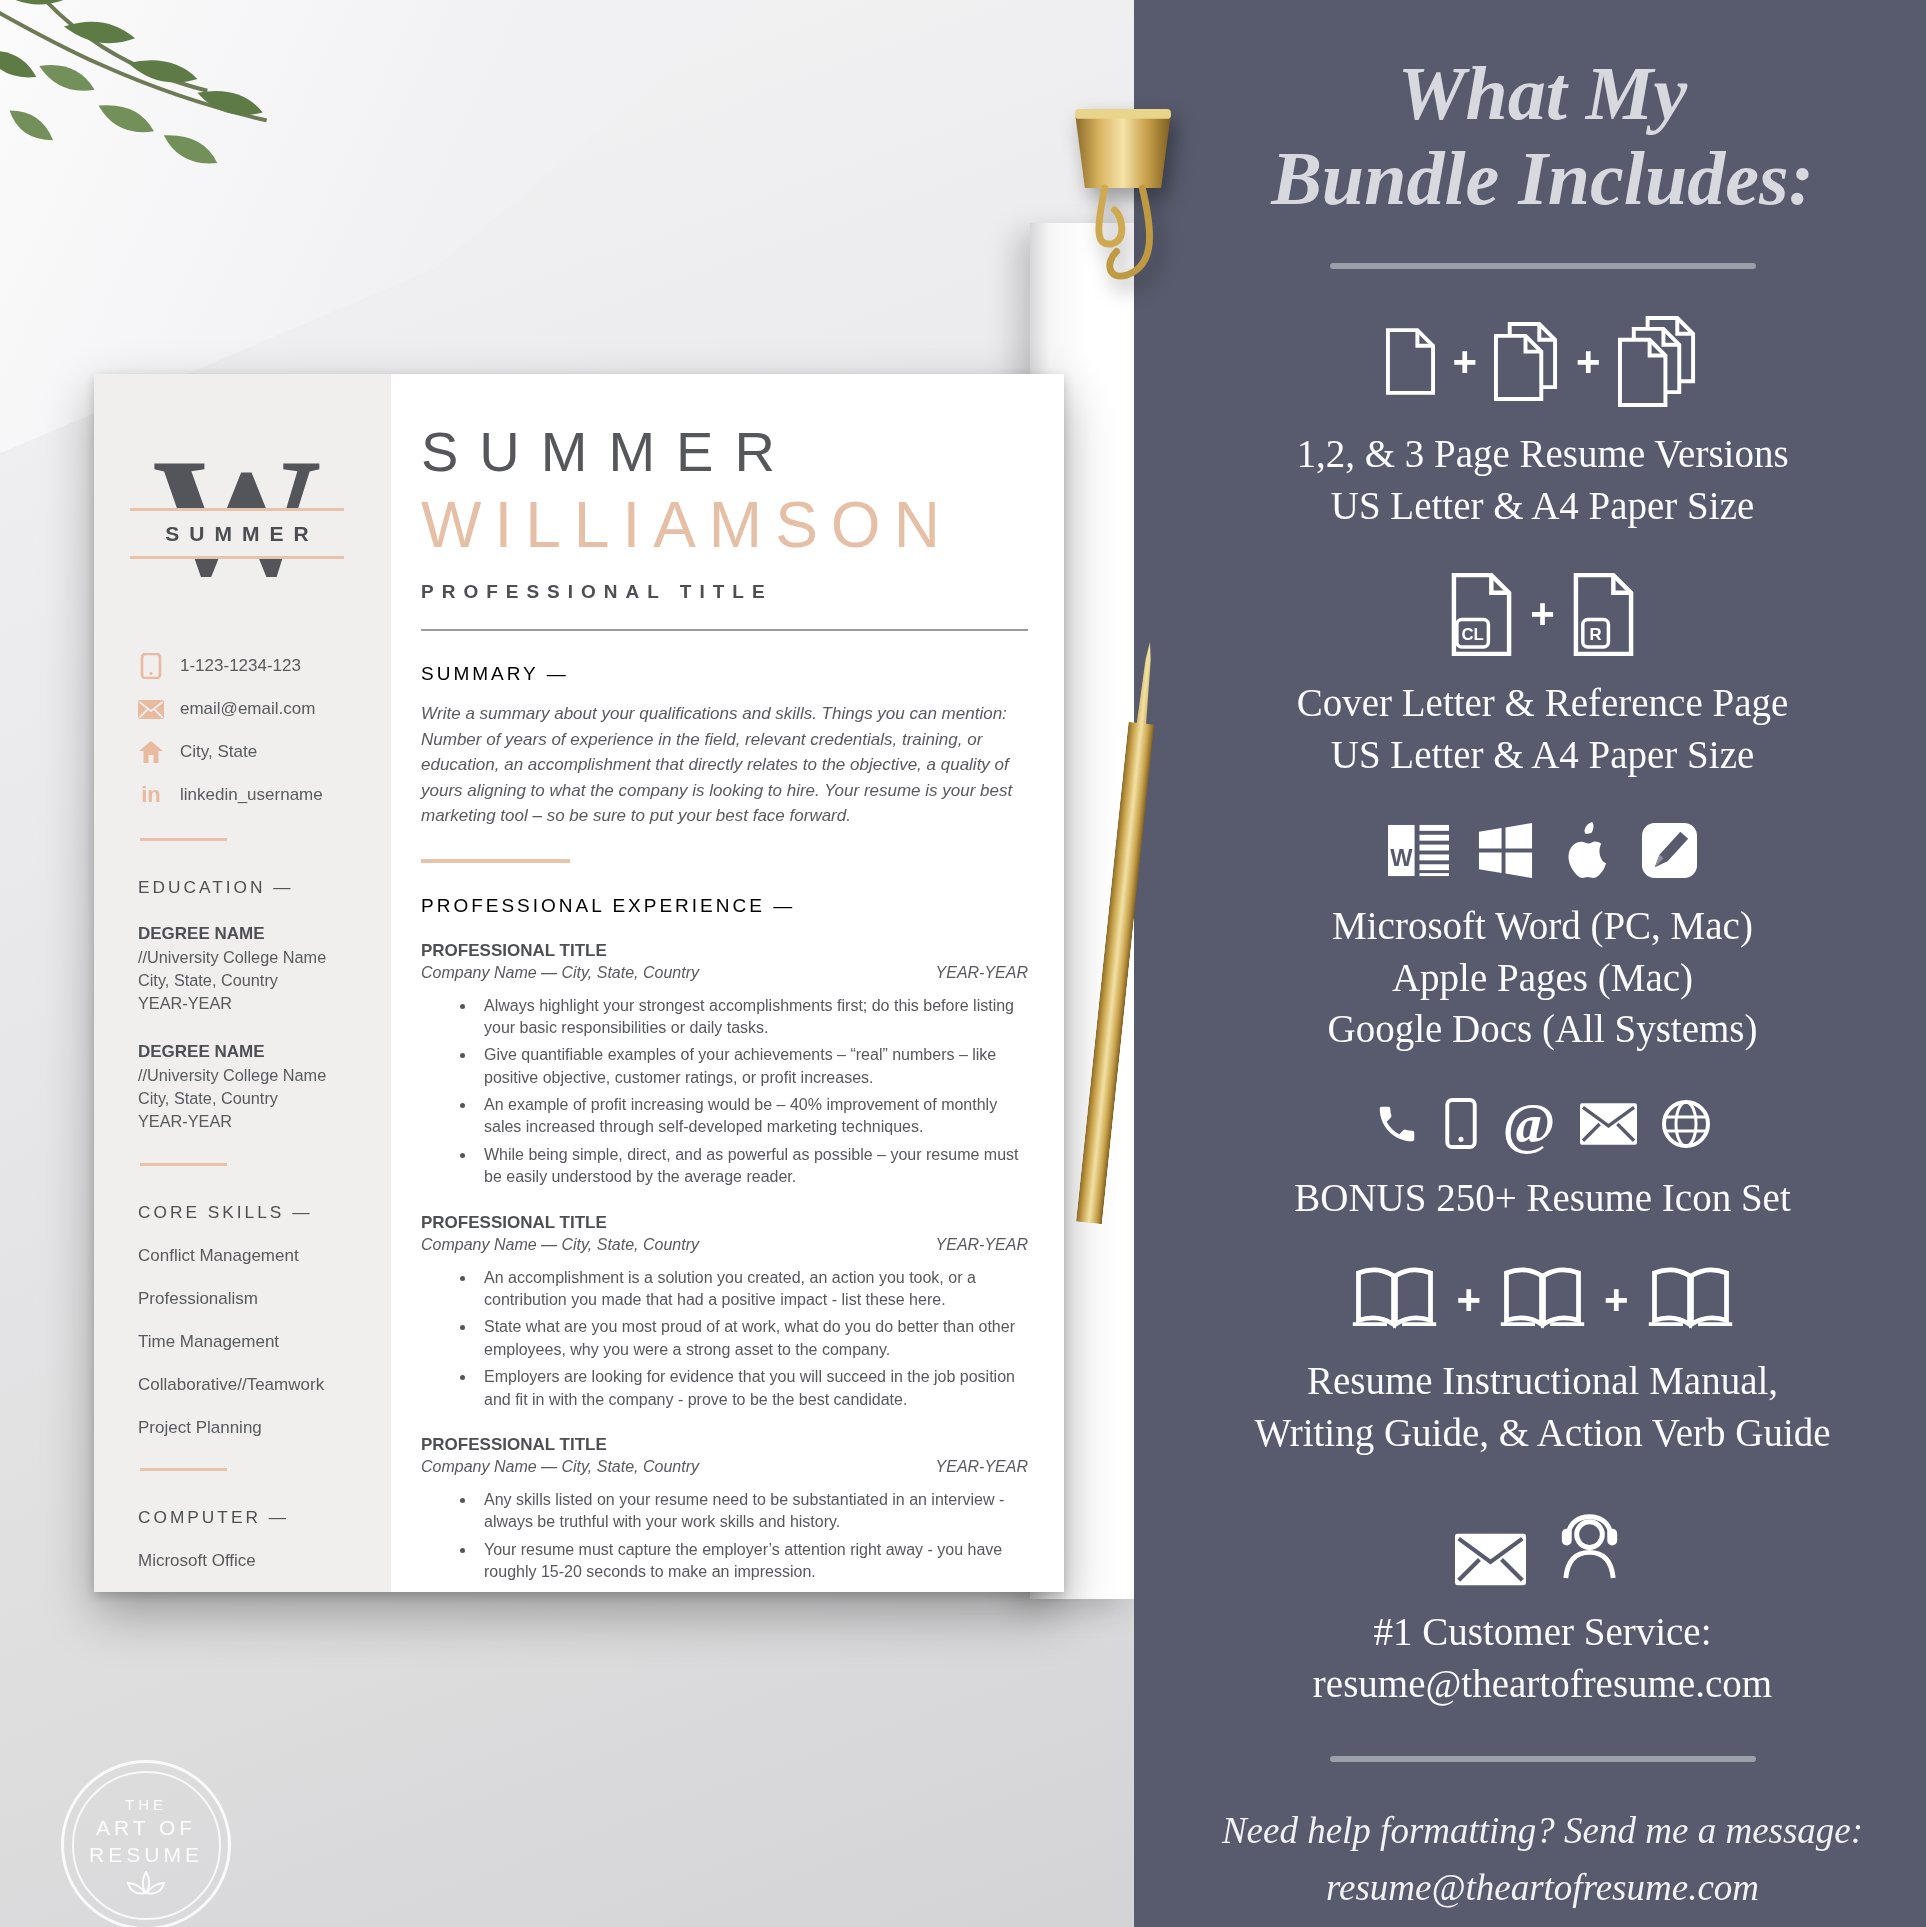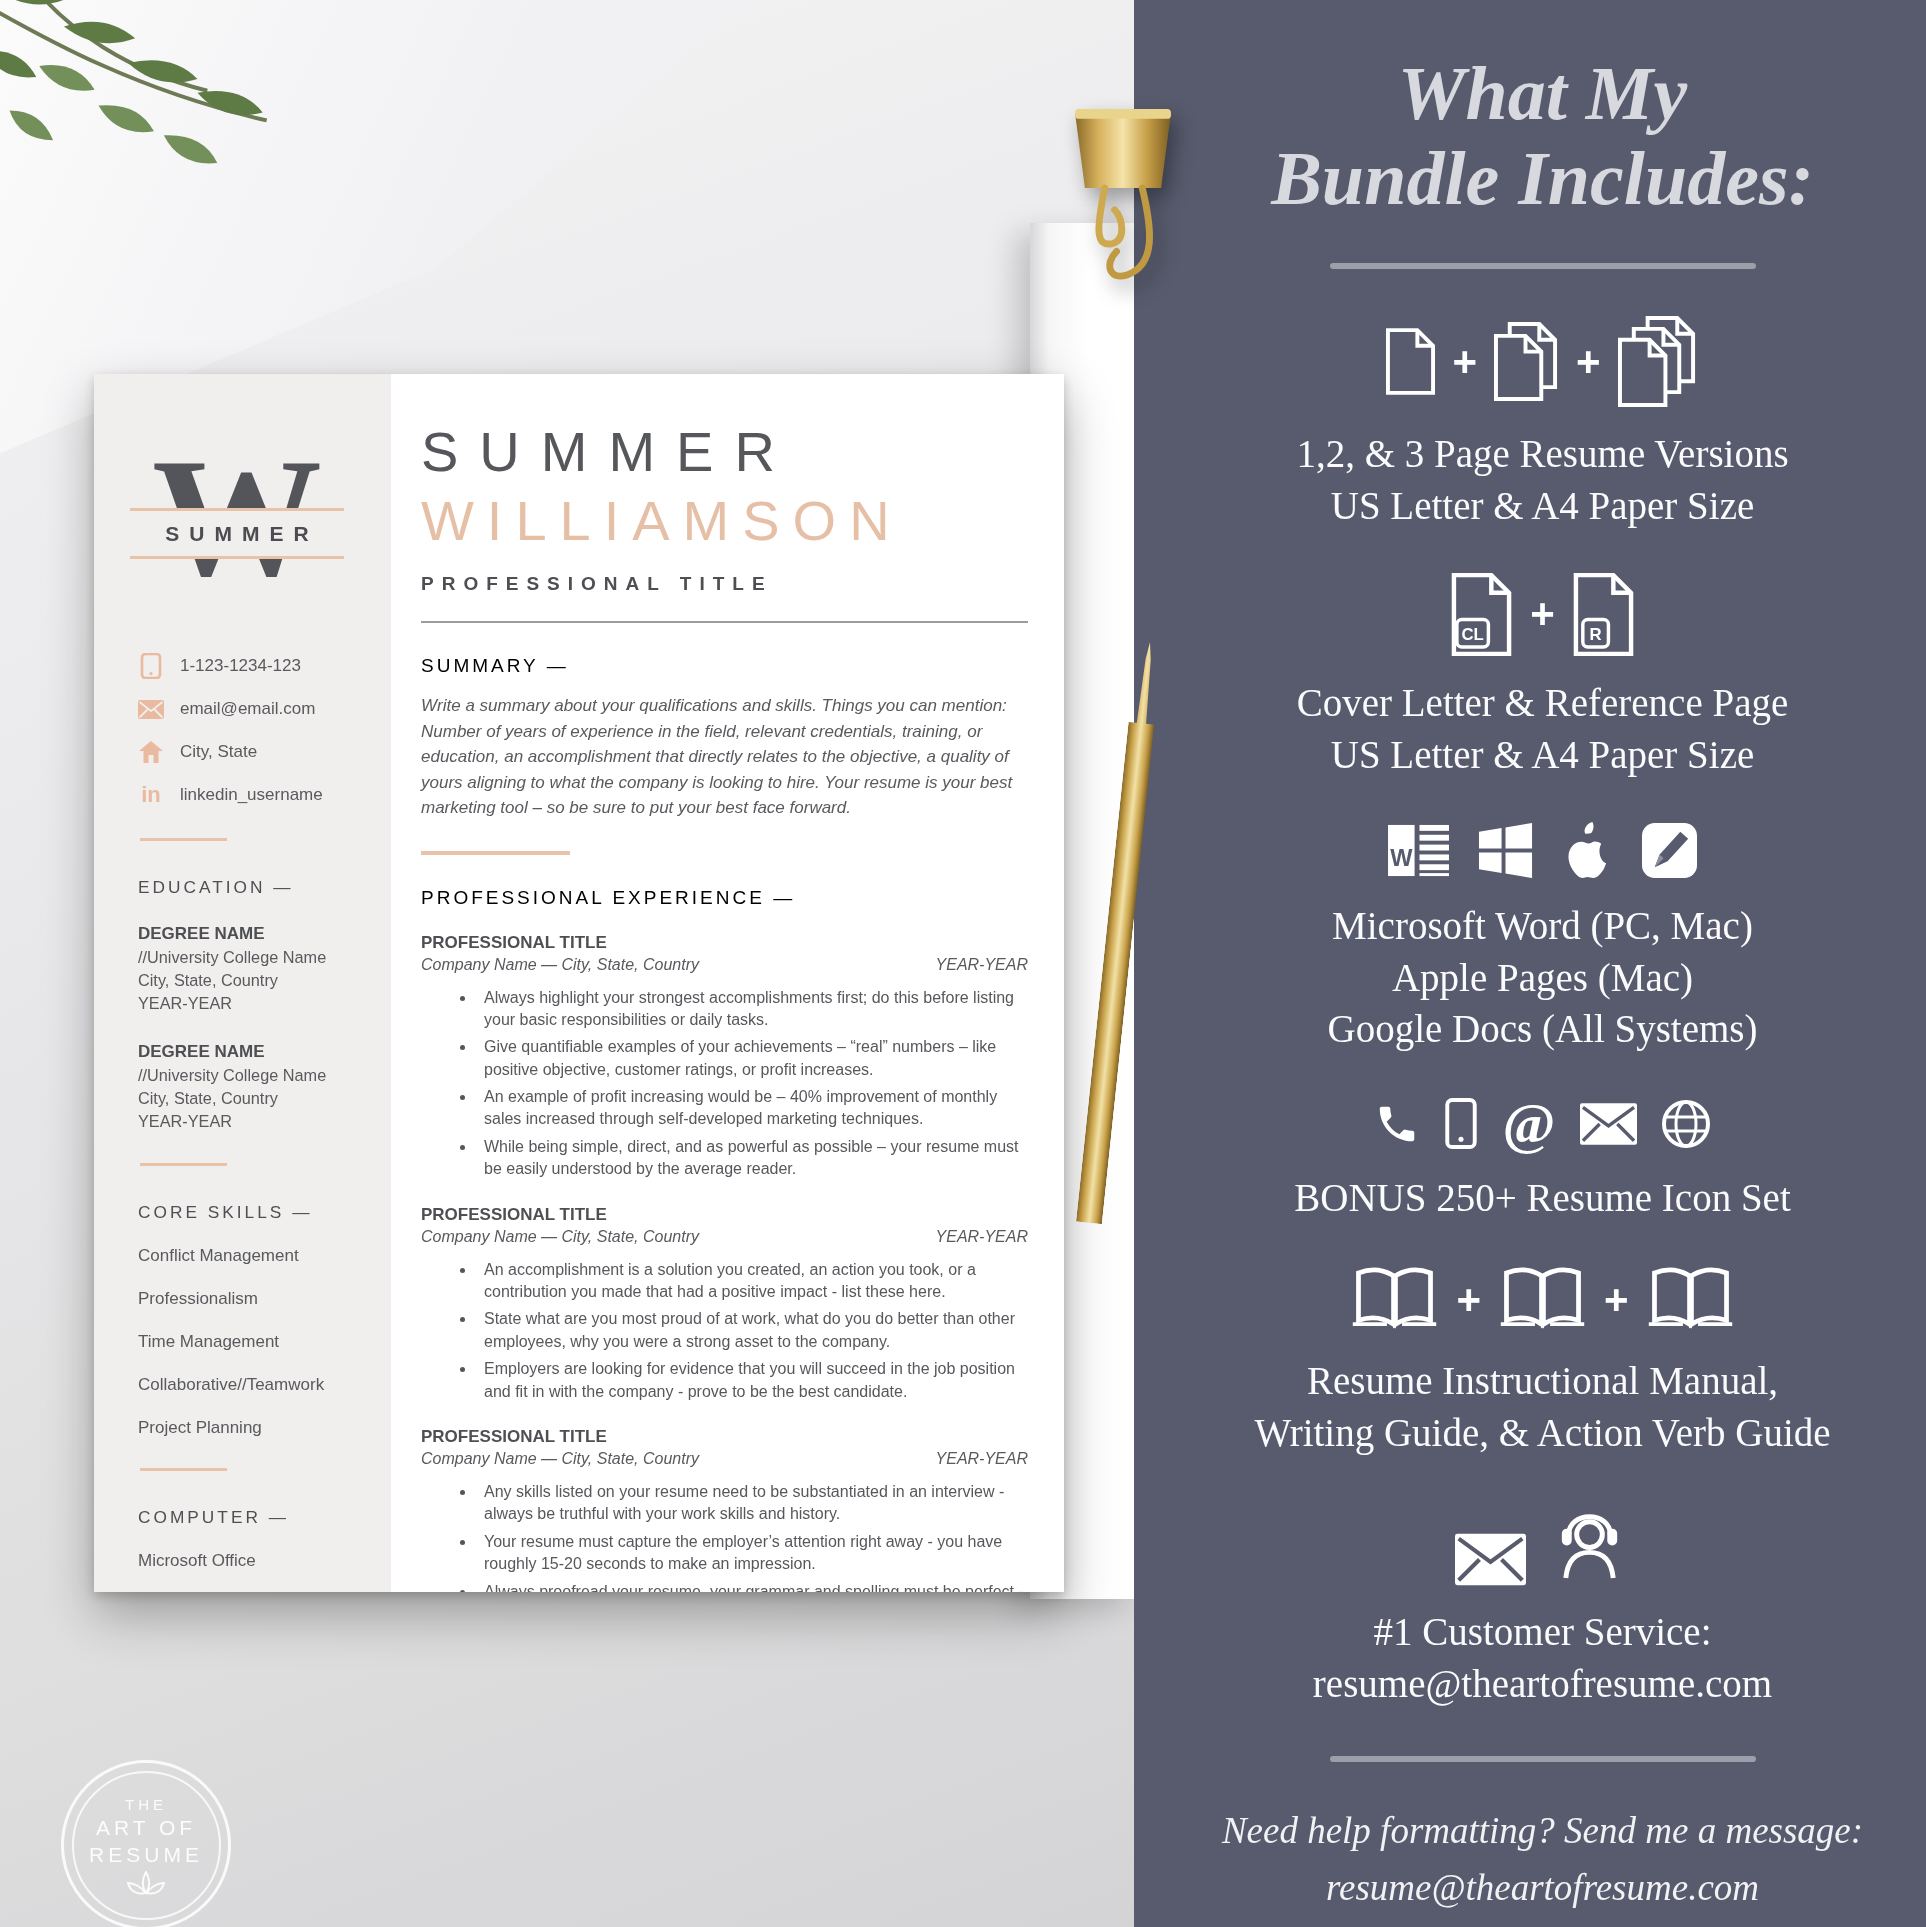--- a/index.html
+++ b/index.html
@@ -35,21 +35,21 @@
   .c-txt { font-size:17px; color:#595a5e; }
   .in-txt { font-family:"Liberation Sans",sans-serif; font-weight:bold; font-size:22px; color:#e9b9a0; line-height:1; }
   .peach-rule { width:87px; height:3px; background:#e9c3a9; margin:30px 0 0 2px; }
   .s-head { font-size:17.3px; font-weight:normal; letter-spacing:3px; color:#4e4f53; margin-top:36px; }
   .edu-block { margin-top:24px; font-size:16.3px; color:#595a5e; line-height:1.42; }
   .edu-deg { font-weight:bold; color:#4e4f53; font-size:17px; }
   .skill { font-size:17px; color:#595a5e; margin-top:23px; }
 
   .bodycol { flex:1; padding:50px 36px 20px 30px; }
   .name1 { font-size:56px; letter-spacing:21px; color:#56575b; font-weight:500; line-height:1; }
-  .name2 { font-size:56px; letter-spacing:13px; color:#e6c0a6; font-weight:500; line-height:1; margin-top:13px; }
+  .name2 { font-size:64px; letter-spacing:13px; color:#e6c0a6; font-weight:500; line-height:1; margin-top:13px; }
   .ptitle { font-size:19px; font-weight:bold; letter-spacing:8px; color:#4e4f53; margin-top:24px; }
   .grayline { border:none; border-top:2px solid #9b9c9f; margin:26px 0 0; }
   .b-head { font-size:19px; font-weight:normal; letter-spacing:3px; color:#000000; margin-top:32px; }
   .summary-p { font-style:italic; font-size:17px; line-height:1.5; color:#595a5e; margin-top:16px; }
   .peach-rule2 { width:149px; height:4px; background:#e9c3a9; margin:30px 0 0; }
   .job { margin-top:24px; }
   .job-t { font-size:17px; font-weight:bold; color:#4e4f53; }
   .job-line { display:flex; justify-content:space-between; font-style:italic; font-size:16px; color:#595a5e; margin-top:3px; }
   .job ul { margin:13px 0 0 0; padding-left:55px; }
   .job li { font-size:16px; line-height:1.40; color:#57585c; margin-bottom:5px; padding-left:8px; }

